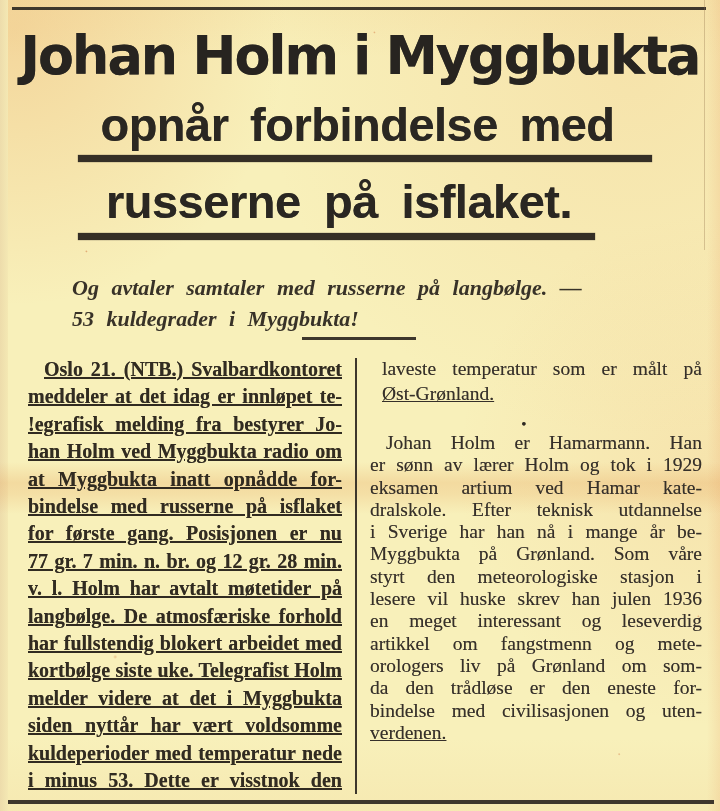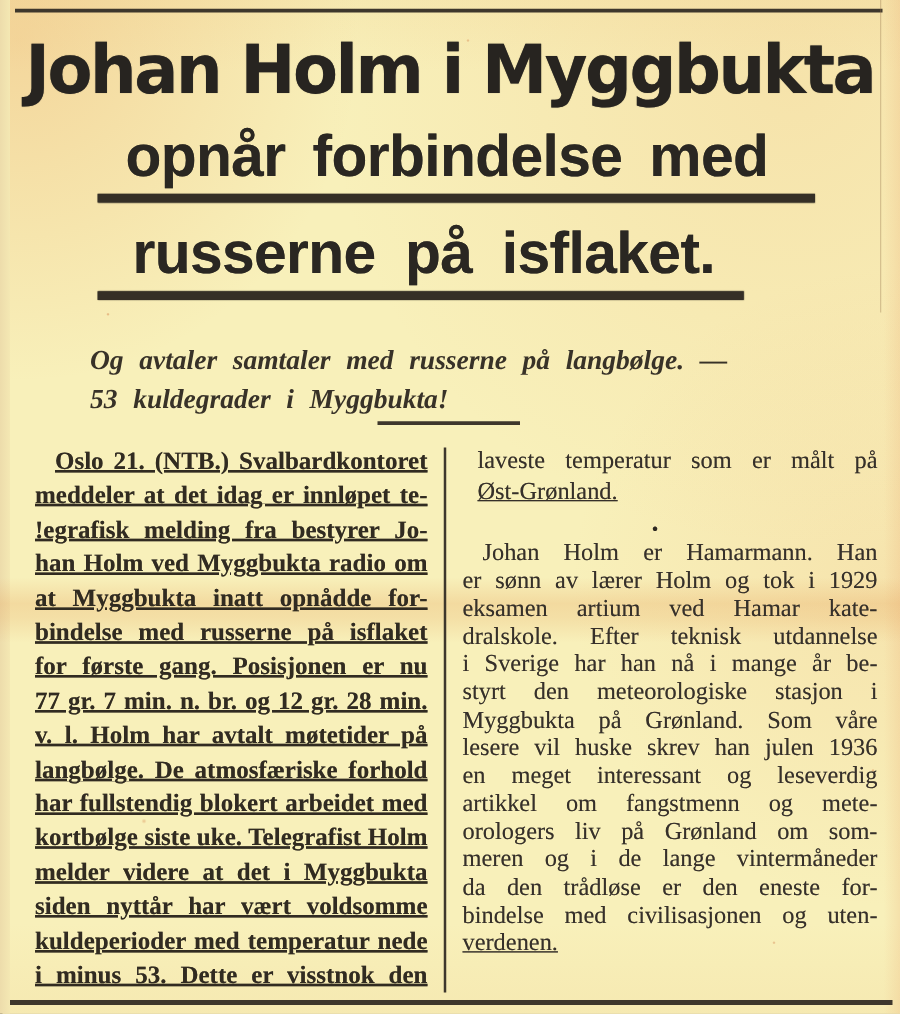--- a/index.html
+++ b/index.html
@@ -114,27 +114,26 @@
         <div class="line">laveste temperatur som er målt på</div>
         <div class="line ragged">Øst-Grønland.</div>
       </div>
     <div class="bullet">•</div>
     <div class="para2">
         <div class="line indent">Johan Holm er Hamarmann. Han</div>
         <div class="line">er sønn av lærer Holm og tok i 1929</div>
         <div class="line">eksamen artium ved Hamar kate-</div>
         <div class="line">dralskole. Efter teknisk utdannelse</div>
         <div class="line">i Sverige har han nå i mange år be-</div>
+        <div class="line">Myggbukta på Grønland. Som våre</div>
         <div class="line">styrt den meteorologiske stasjon i</div>
-        <div class="line">Myggbukta på Grønland. Som våre</div>
         <div class="line">lesere vil huske skrev han julen 1936</div>
         <div class="line">en meget interessant og leseverdig</div>
         <div class="line">artikkel om fangstmenn og mete-</div>
         <div class="line">orologers liv på Grønland om som-</div>
-        <div class="line">meren og i de lange vintermåneder</div>
         <div class="line">da den trådløse er den eneste for-</div>
         <div class="line">bindelse med civilisasjonen og uten-</div>
         <div class="line ragged">verdenen.</div>
       </div>
   </div>
 
   <div class="rule bottom-rule"></div>
 </div>
 
 </body></html>

